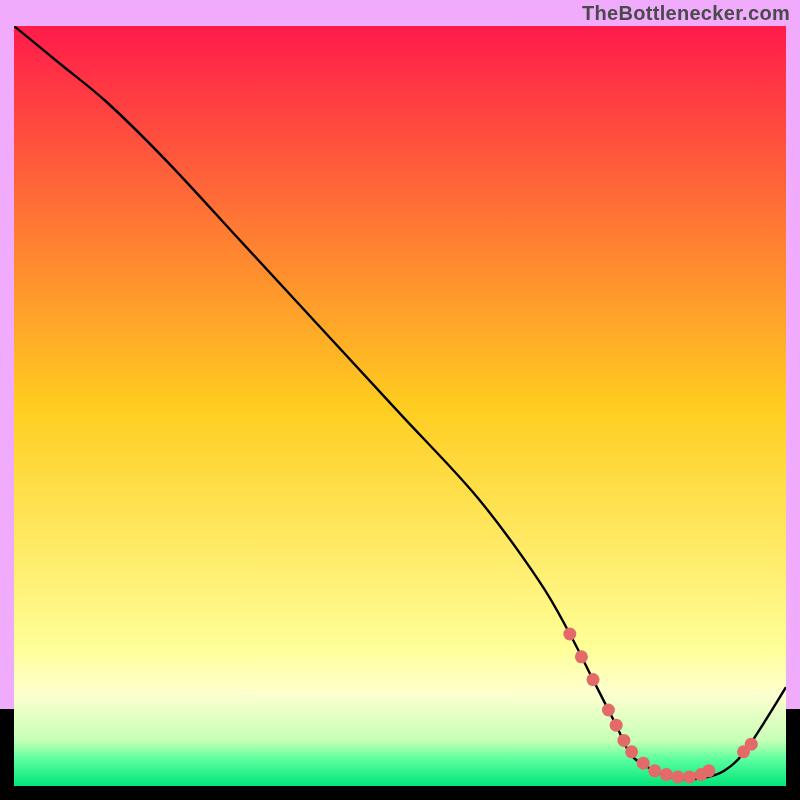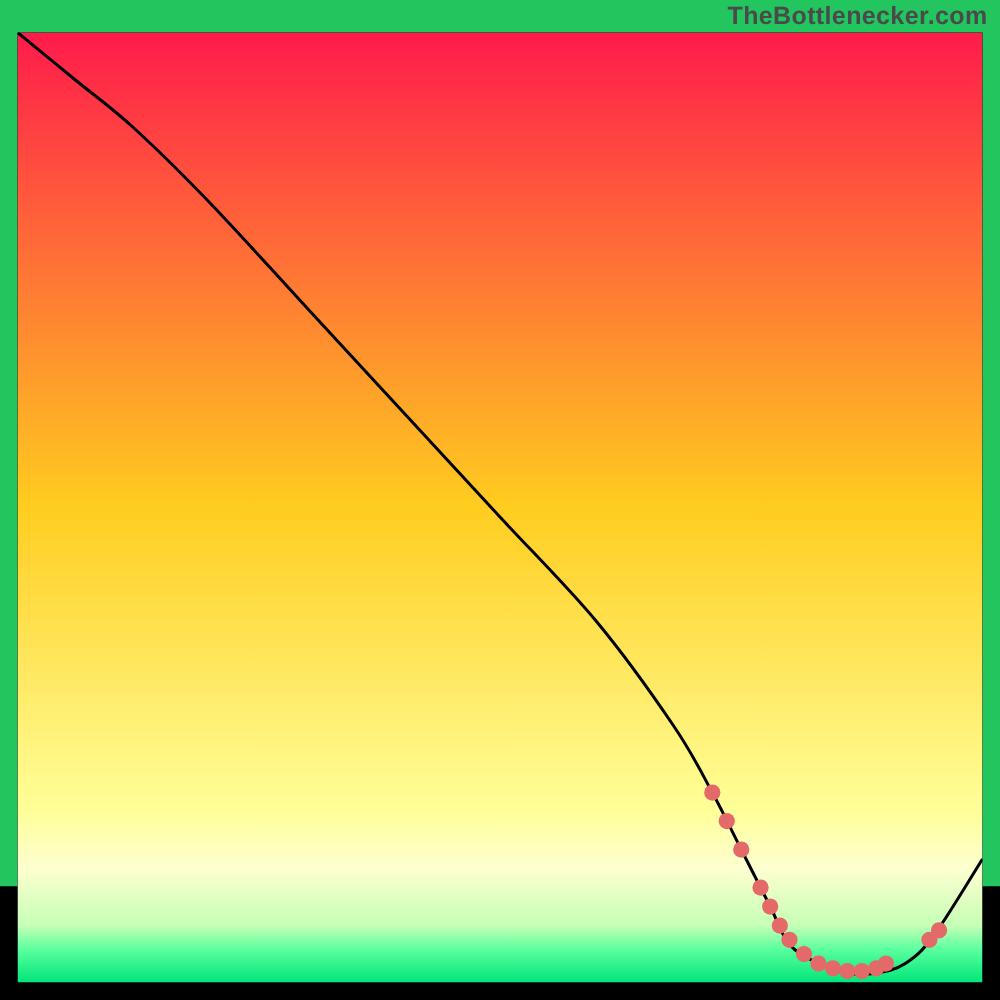--- a/index.html
+++ b/index.html
@@ -7,21 +7,21 @@
     padding: 0;
     background: #000;
     width: 800px;
     height: 800px;
     overflow: hidden;
     font-family: Arial, Helvetica, sans-serif;
   }
   .outer {
     width: 800px;
     height: 709px;
-    background: #22c55e;
+    background: #f0abfc;
     position: relative;
   }
   .attribution {
     position: absolute;
     top: 2px;
     right: 10px;
     color: #4a4a4a;
     font-size: 20px;
     font-weight: bold;
     letter-spacing: 0.3px;

